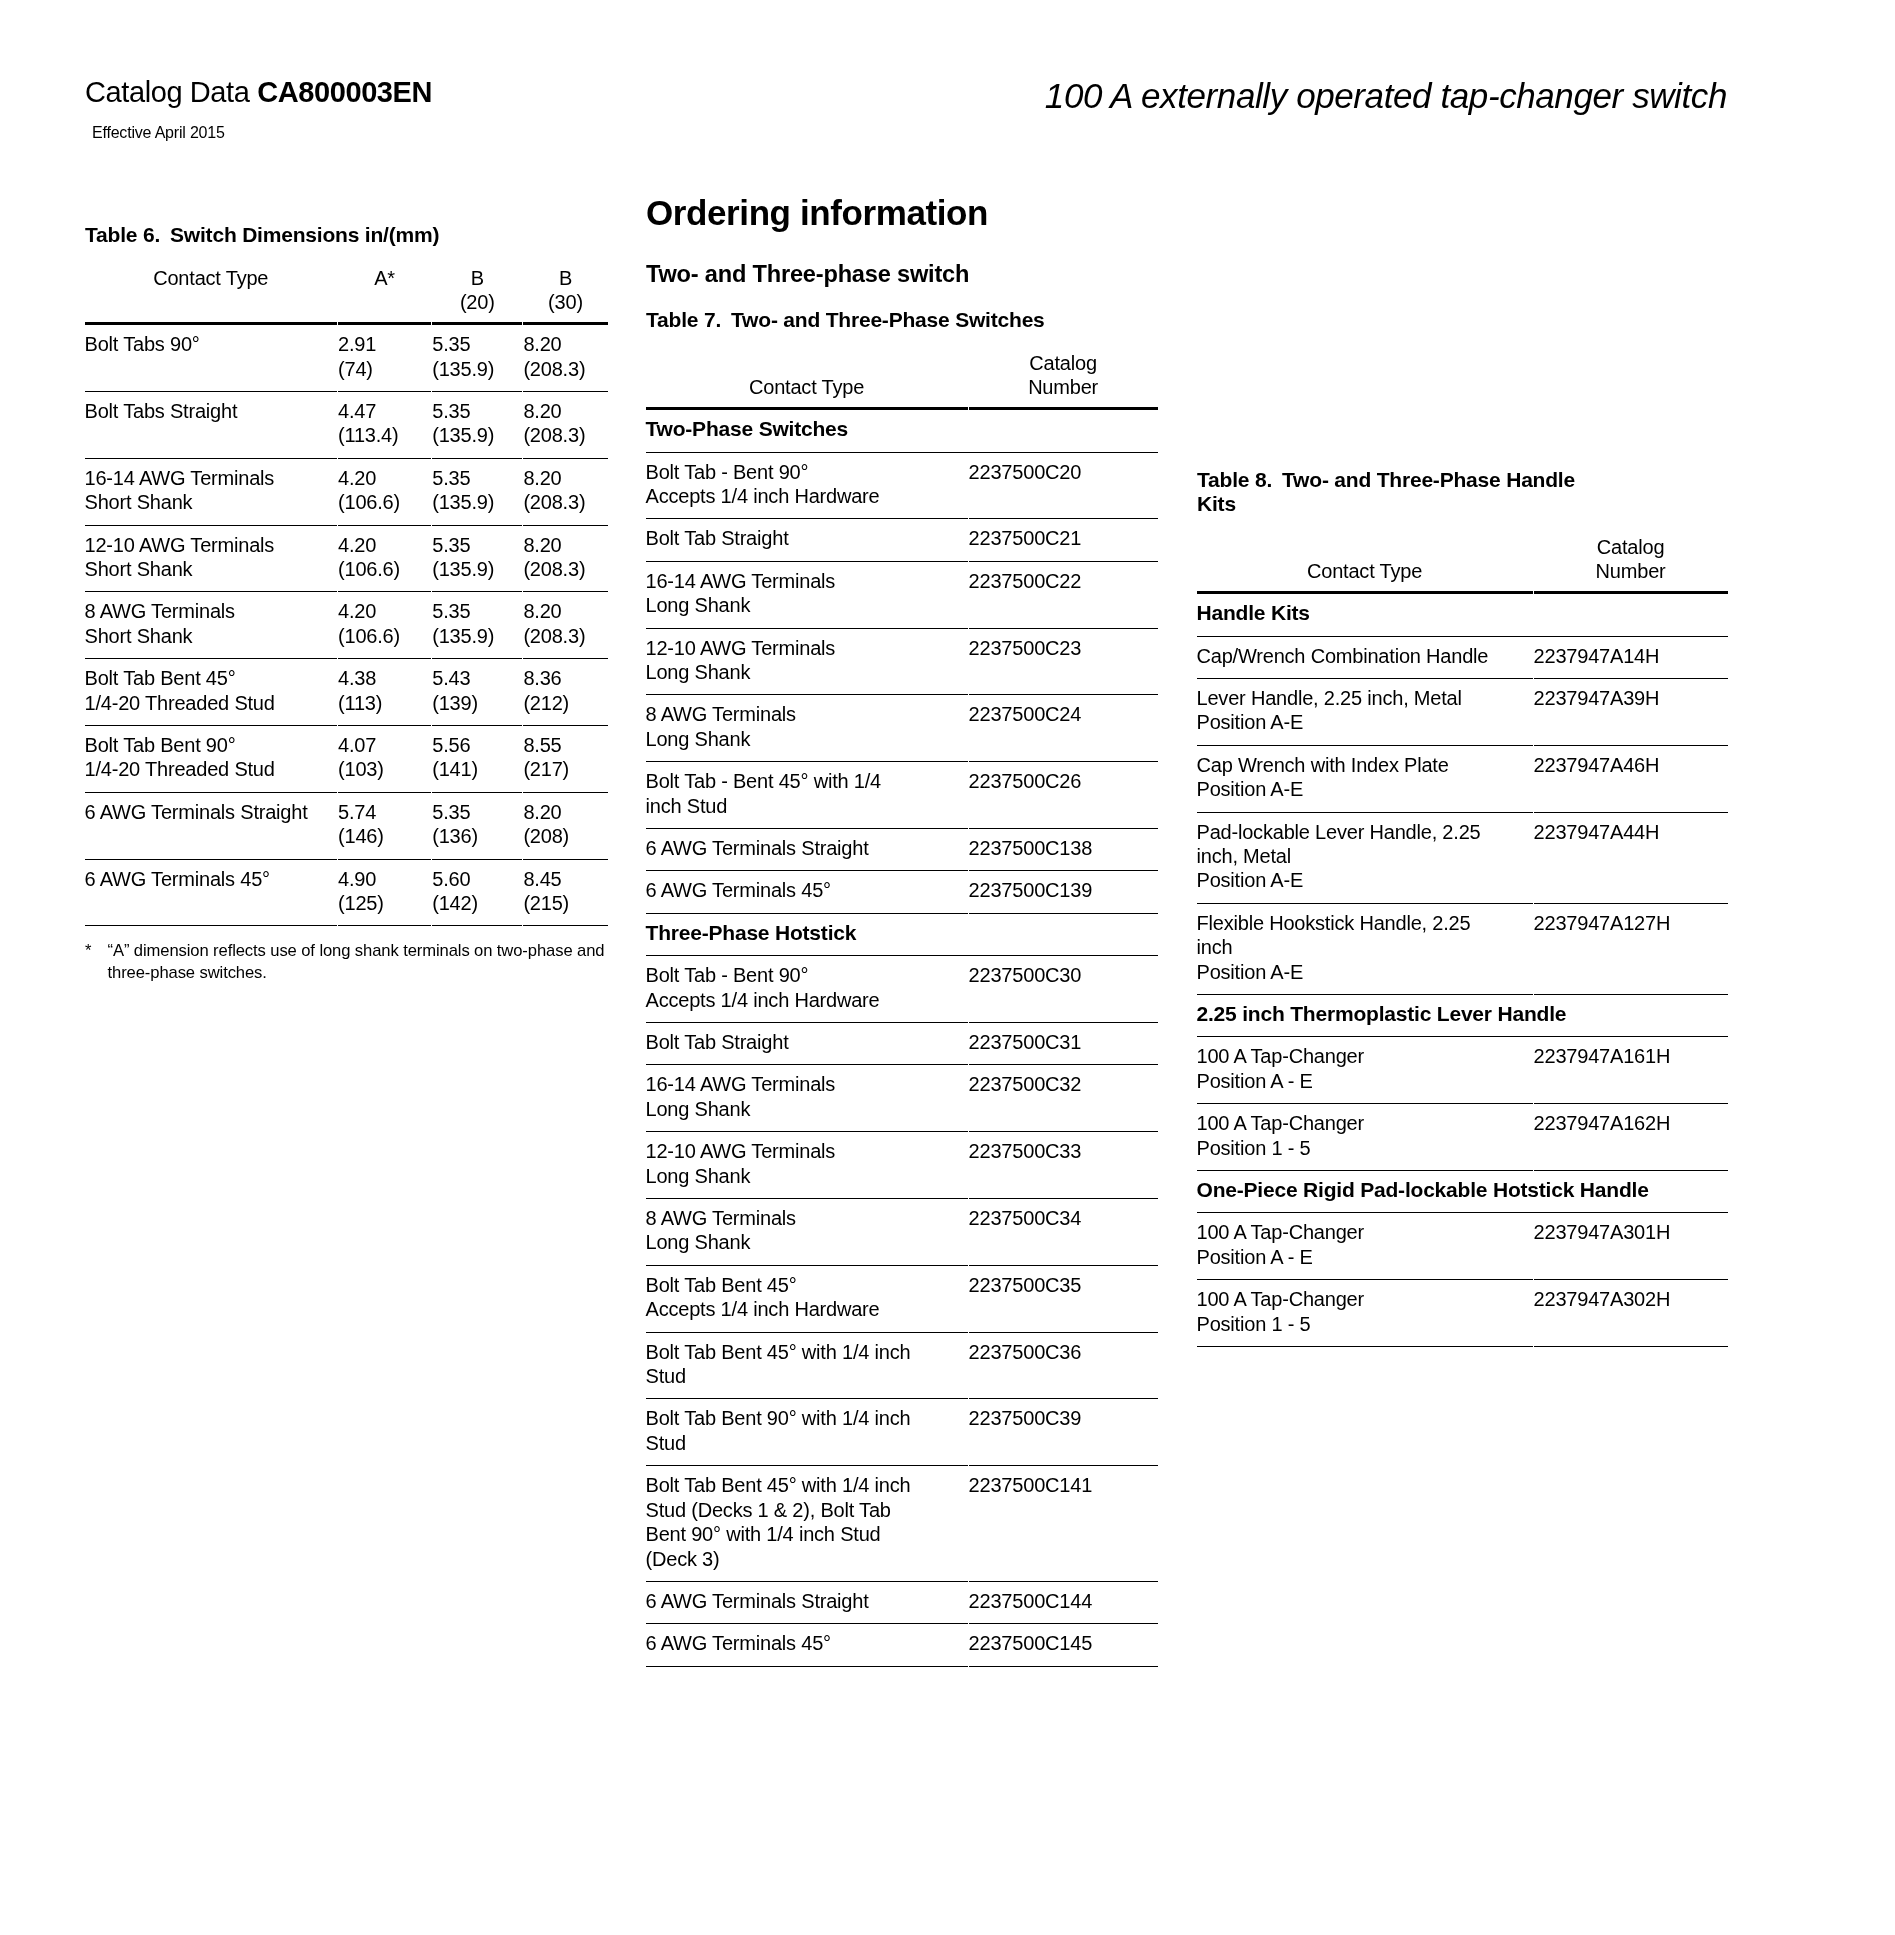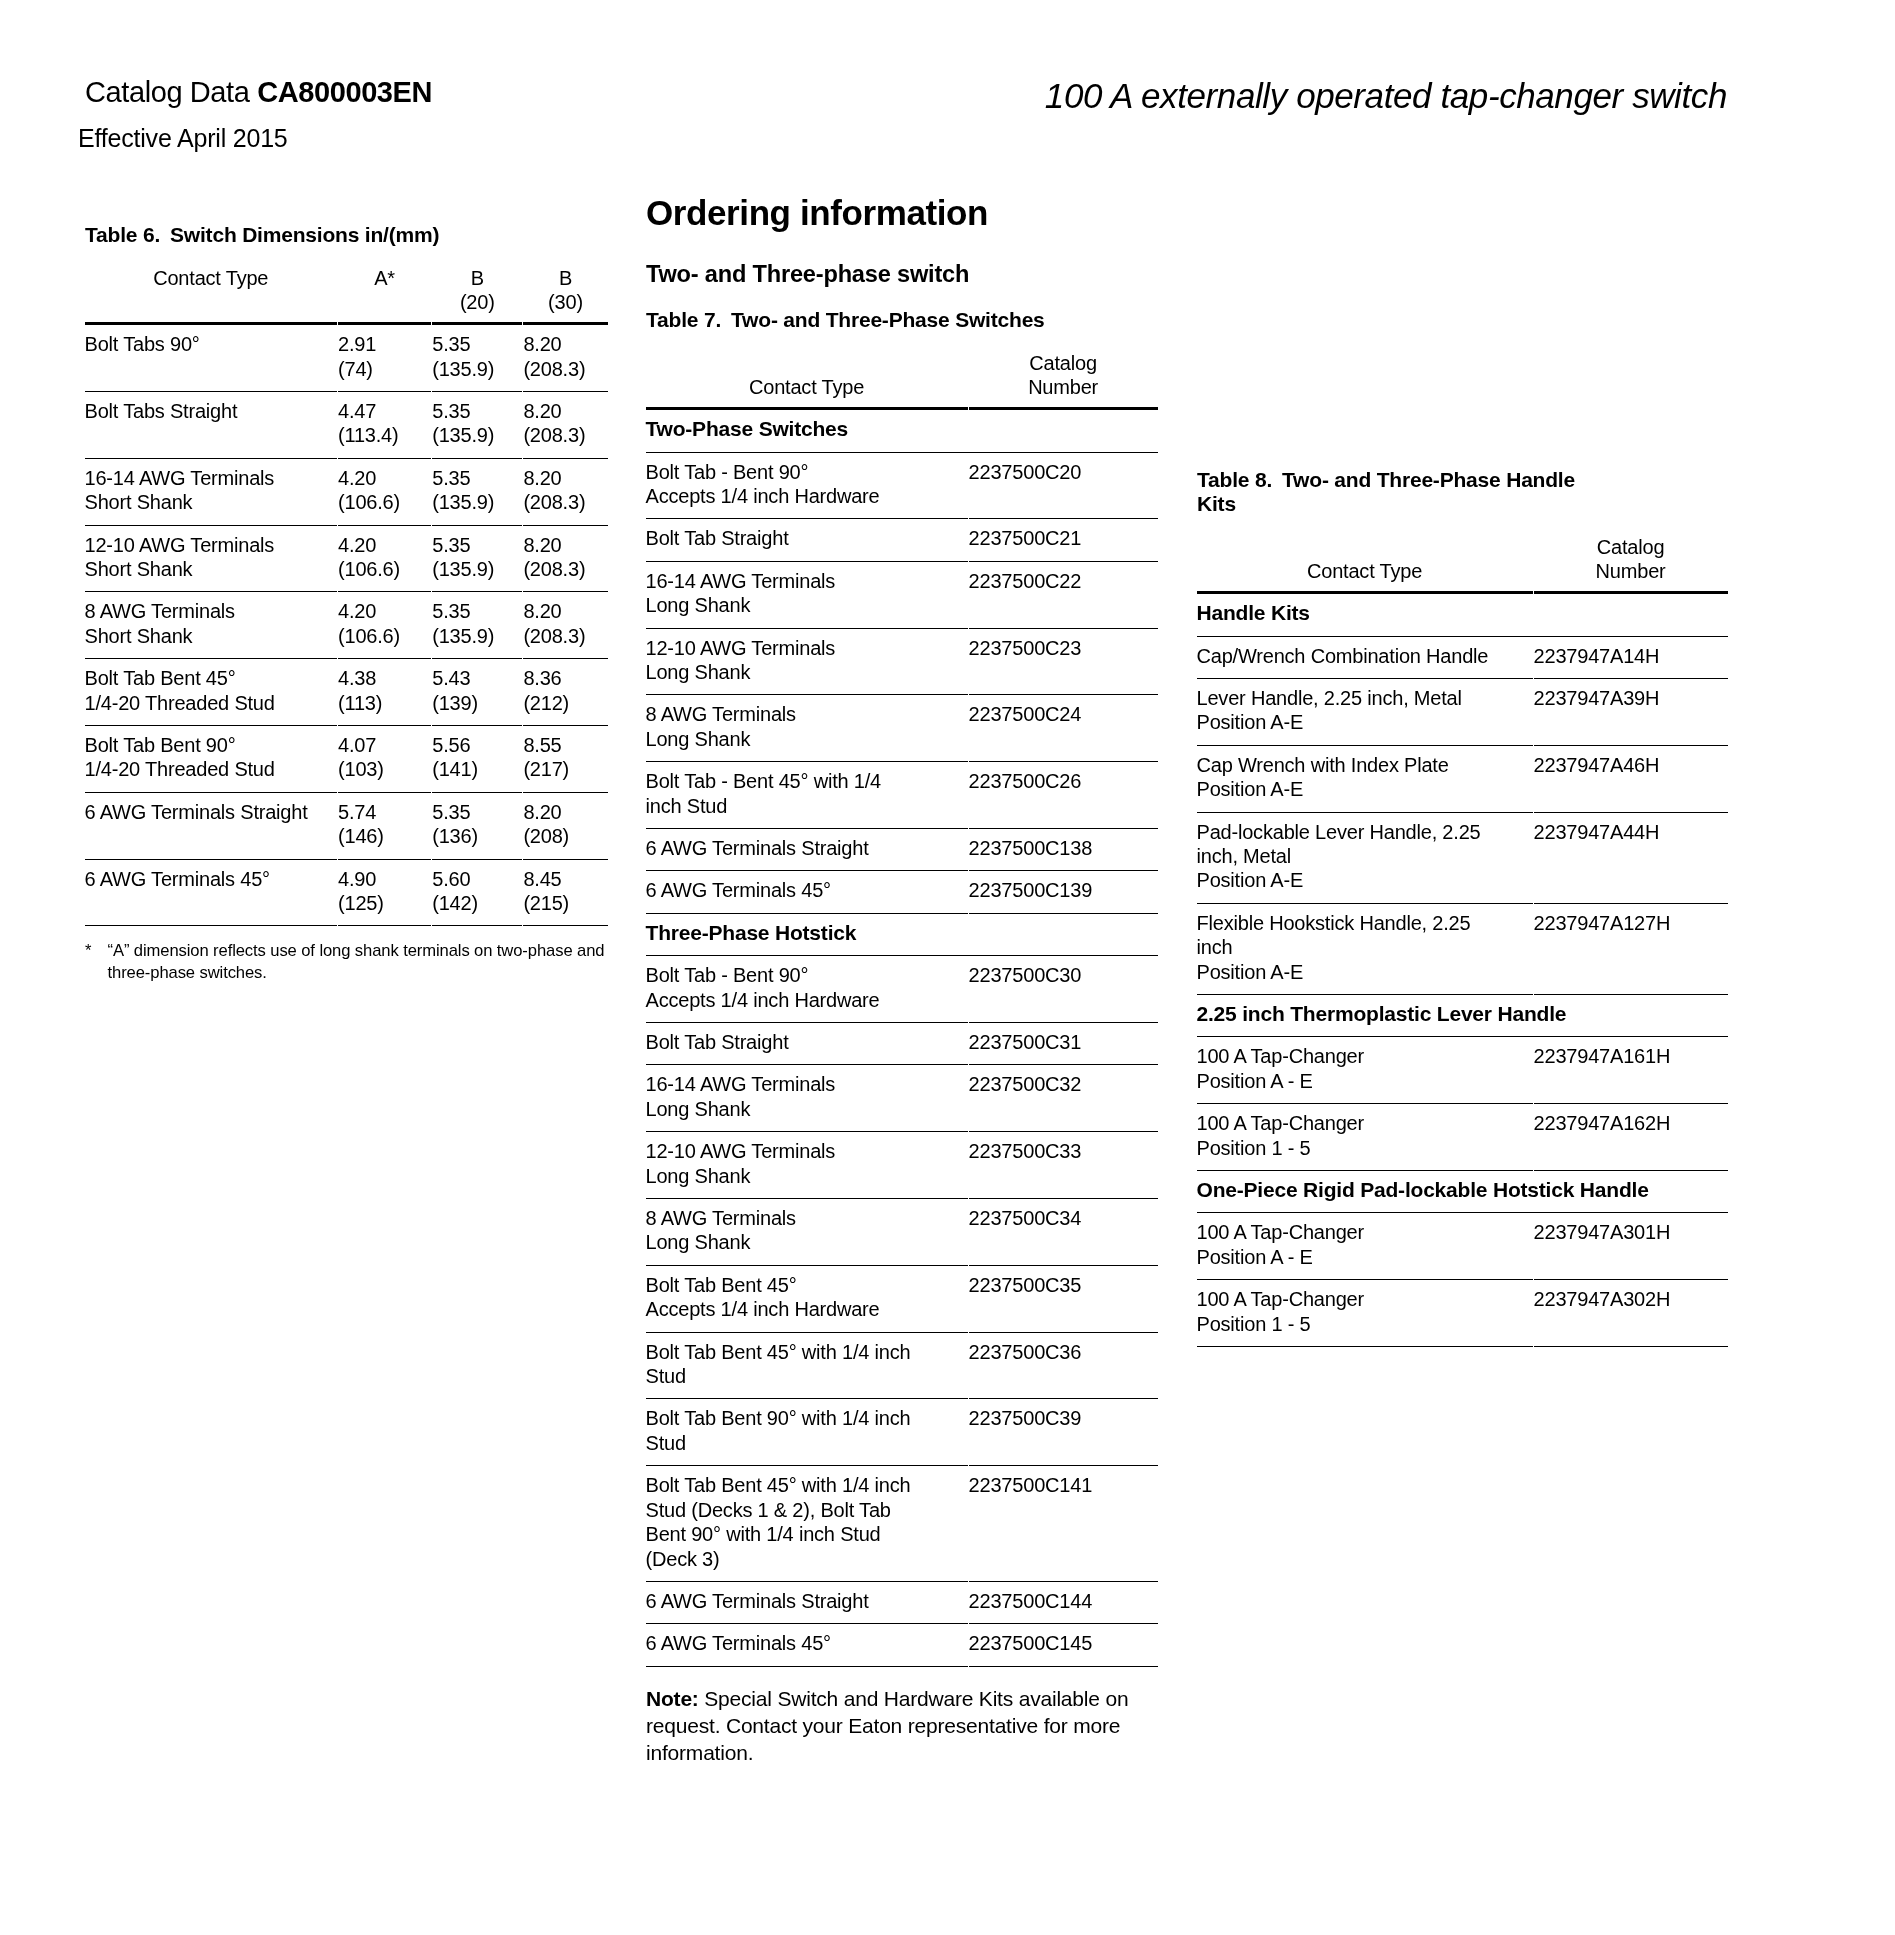--- a/index.html
+++ b/index.html
@@ -6,21 +6,21 @@
   html, body { background:#ffffff; }
   body {
     width:1896px; height:2453px; position:relative;
     font-family:"Liberation Sans", sans-serif;
     color:#000000;
     -webkit-font-smoothing:antialiased;
   }
   .hdr-left { position:absolute; left:85px; top:76px; font-size:29px; letter-spacing:-0.4px; }
   .hdr-left .bold { font-weight:bold; }
   .hdr-right { position:absolute; right:169px; top:76px; font-size:35px; letter-spacing:-0.4px; text-align:right;font-style:italic; }
-  .effective { position:absolute; left:78px; top:124px; font-size:25px; letter-spacing:-0.2px; }
+  .effective { position:absolute; left:92px; top:124px; font-size:16px; letter-spacing:-0.2px; }
 
   .col { position:absolute; }
   #col1 { left:85px;  top:223px;  width:522px; }
   #col2 { left:646px; top:193px;  width:511px; }
   #col3 { left:1197px; top:468px; width:530px; }
 
   .tbl-title { font-size:21px; font-weight:bold; line-height:24px; margin-bottom:18.6px; letter-spacing:-0.2px; }
   .tbl-title .label { margin-right:10px; }
   .tbl-title .text  { white-space:pre-line; }
 
@@ -267,23 +267,20 @@
         <tr>
           <td>6 AWG Terminals Straight</td>
           <td>2237500C144</td>
         </tr>
         <tr class="last">
           <td>6 AWG Terminals 45°</td>
           <td>2237500C145</td>
         </tr>
       </tbody>
   </table>
-  <p class="note">
-    <span class="bold">Note:</span><span> Special Switch and Hardware Kits available on request. Contact your Eaton representative for more information.</span>
-  </p>
 </div>
 
 <div class="col" id="col3">
   <div class="tbl-title"><span class="label">Table 8.</span><span class="text">Two- and Three-Phase Handle
 Kits</span></div>
   <table id="table8-el" class="va-bottom">
     <thead>
         <tr>
           <th style="width: 336px;">Contact Type</th>
           <th style="width: 194px;">Catalog

